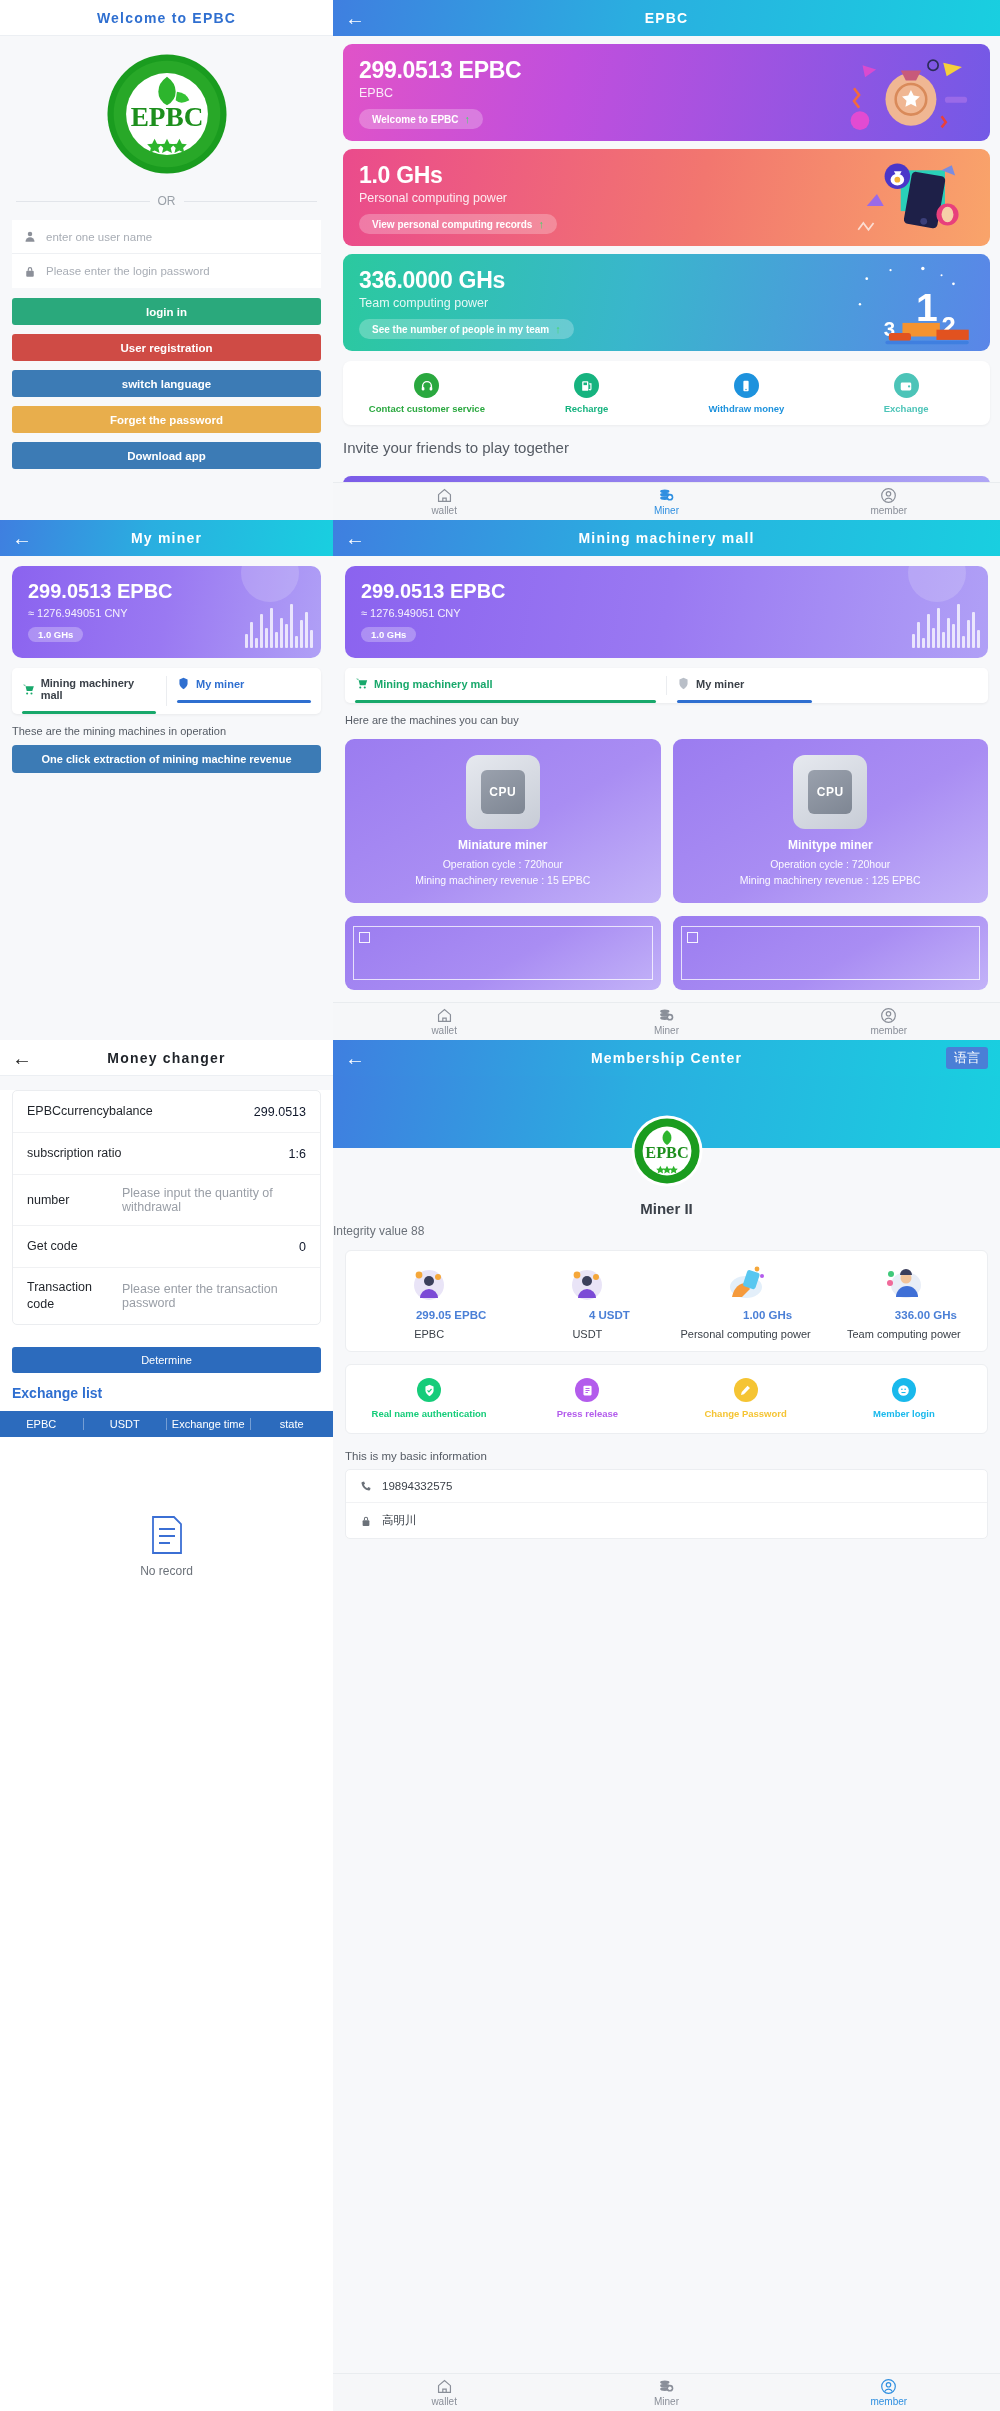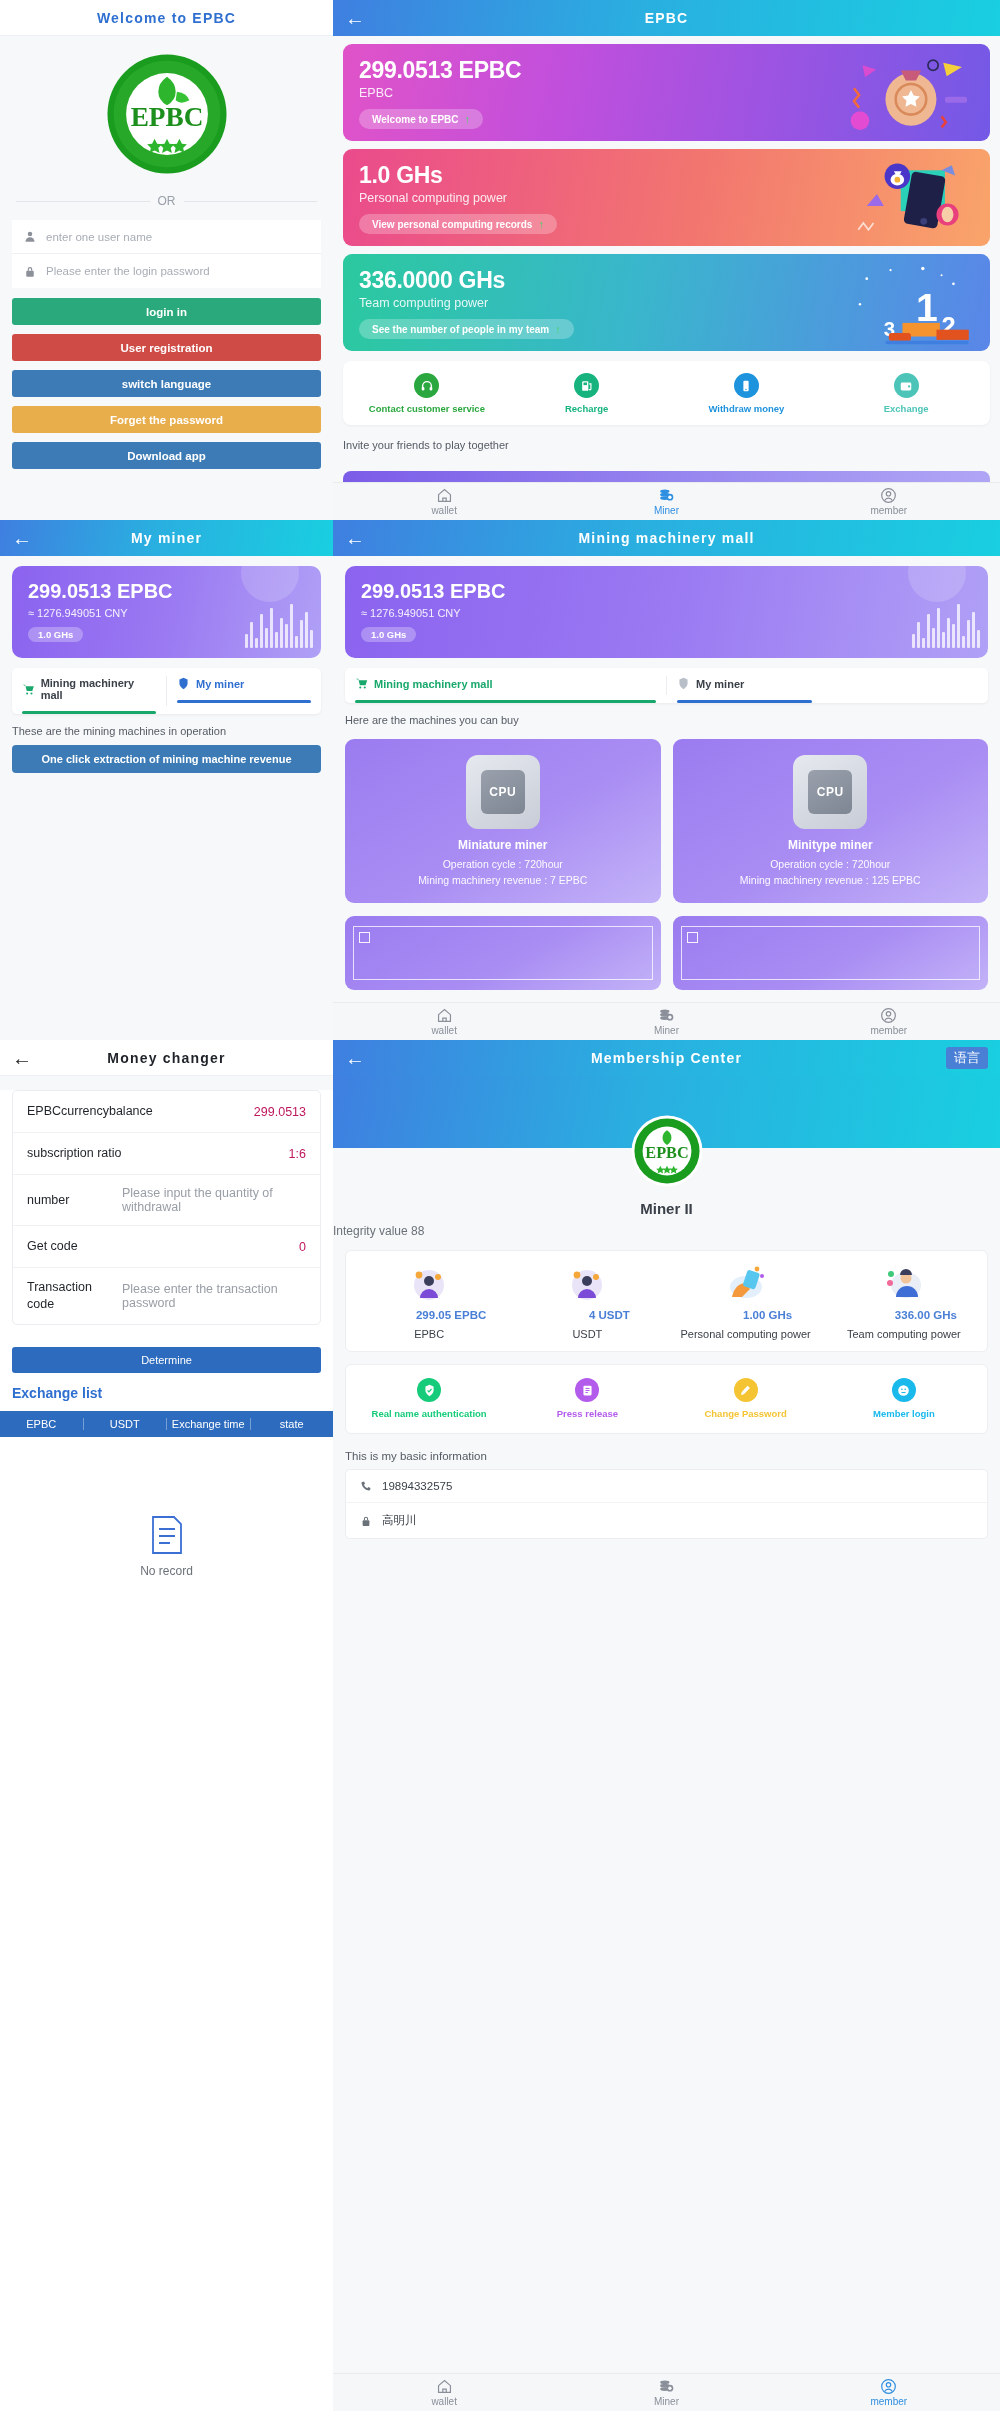--- a/index.html
+++ b/index.html
@@ -118,21 +118,21 @@
   .quick .q {
     flex:1; display:flex; flex-direction:column; align-items:center; gap:5px;
     cursor:pointer;
   }
   .quick .q .circ {
     width:25px; height:25px; border-radius:50%;
     display:flex; align-items:center; justify-content:center;
   }
   .quick .q .circ svg{width:14px;height:14px;fill:#fff;}
   .quick .q .lbl { font-size:9.5px; font-weight:bold; text-align:center; line-height:1.3; }
-  .invite-t { font-size:11px; color:#555b64; margin:14px 0 20px; }
+  .invite-t { font-size:15px; color:#555b64; margin:14px 0 20px; }
   .invite-card {
     height:46px; border-radius:8px;
     background:linear-gradient(100deg,#7b5ce8 0%, #9b8cf0 60%, #b0a6f5 100%);
     position:relative;
   }
   .invite-card .circ-l, .invite-card .circ-r {
     position:absolute; bottom:2px; width:22px;height:22px;border-radius:50%;
     border:2px solid rgba(255,255,255,.55);
   }
   .invite-card .circ-l{left:12px;} .invite-card .circ-r{right:12px;}
@@ -189,21 +189,21 @@
   .machines.ghost .machine{padding:10px 8px;}
   .ghost-box{width:100%;height:54px;border:1px solid rgba(255,255,255,.75);}
   .ghost-box .bi{width:11px;height:11px;border:1px solid rgba(255,255,255,.9);margin:5px;}
 
   
   .mc-body{background:#fff;height:1335px;position:relative;}
   .mc-card{margin:14px 12px 0;border:1px solid #ebedf0;border-radius:5px;background:#fff;}
   .mc-row{display:flex;align-items:center;padding:11px 14px;border-bottom:1px solid #f0f1f3;min-height:42px;}
   .mc-row:last-child{border-bottom:none;}
   .mc-k{font-size:12.5px;color:#1f2329;width:95px;flex:none;line-height:1.35;}
-  .mc-v{flex:1;text-align:right;font-size:12.5px;color:#be185d;}
+  .mc-v{flex:1;text-align:right;font-size:12.5px;color:#0f172a;}
   .mc-v.ph{text-align:left;color:#999ea6;}
   .determine{
     margin:22px 12px 0;height:26px;border-radius:3px;background:#2c6bbd;color:#fff;
     font-size:11px;display:flex;align-items:center;justify-content:center;cursor:pointer;
   }
   .ex-title{font-size:14px;font-weight:bold;color:#2f6fd0;margin:12px 12px 10px;}
   .ex-head{display:flex;background:#2c6bbd;color:#fff;height:26px;align-items:center;}
   .ex-head div{flex:1;text-align:center;font-size:11px;border-right:1px solid rgba(255,255,255,.35);}
   .ex-head div:last-child{border-right:none;}
   .norecord{display:flex;flex-direction:column;align-items:center;gap:9px;margin-top:78px;}
@@ -563,21 +563,21 @@
         </div>
       </div>
       <div class="hint">Here are the machines you can buy</div>
       <div class="machines">
         <div class="machine">
           <div class="chip">
             <div class="inner">CPU</div>
           </div>
           <div class="mname">Miniature miner</div>
           <div class="mline">Operation cycle : 720hour</div>
-          <div class="mline">Mining machinery revenue : 7 EPBC</div>
+          <div class="mline">Mining machinery revenue : 15 EPBC</div>
         </div>
         <div class="machine">
           <div class="chip">
             <div class="inner">CPU</div>
           </div>
           <div class="mname">Minitype miner</div>
           <div class="mline">Operation cycle : 720hour</div>
           <div class="mline">Mining machinery revenue : 125 EPBC</div>
         </div>
       </div>

